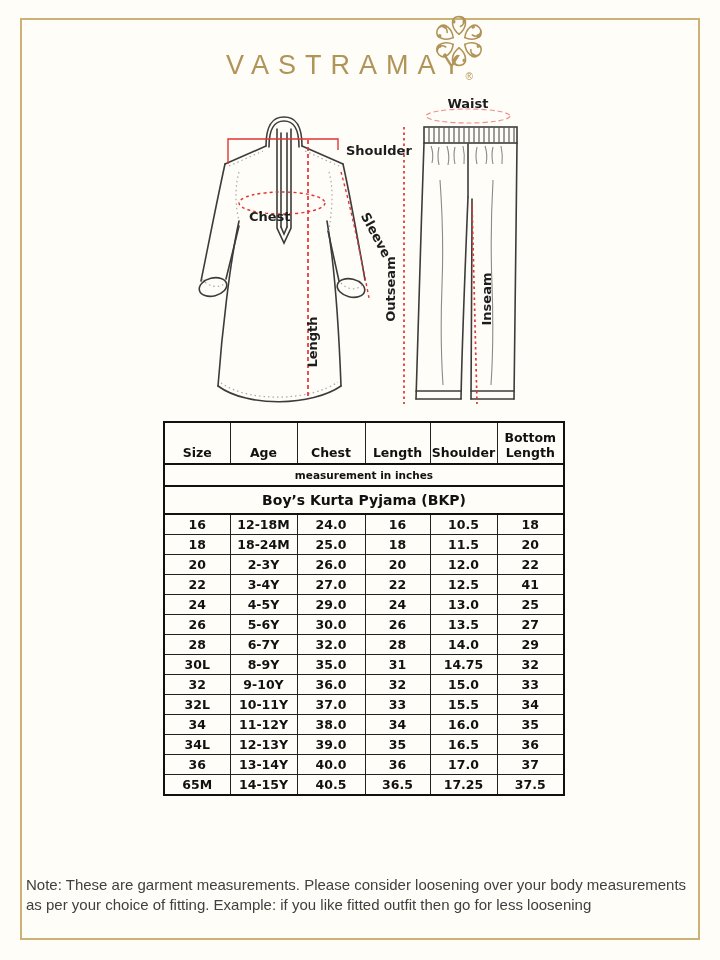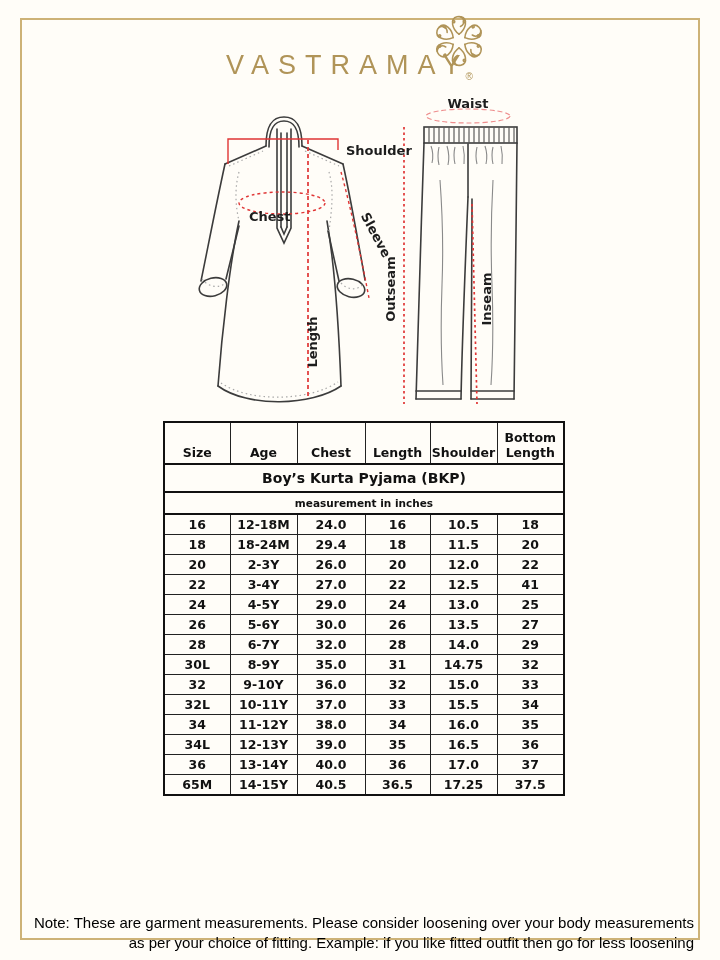--- a/index.html
+++ b/index.html
@@ -45,23 +45,23 @@
   }
   .size-table thead th{
     font-size:12.5px;font-weight:700;height:37px;vertical-align:bottom;
     padding-bottom:3px;line-height:1.15;border-bottom:2px solid #111;
   }
   .size-table tbody td{
     font-size:12.5px;font-weight:700;height:19px;line-height:19px;
   }
   
   .note{
-    position:absolute;left:26px;top:913px;width:668px;
+    position:absolute;left:26px;top:875px;width:668px;
     font-family:"Liberation Sans",sans-serif;
-    font-size:15px;color:#000000;text-align:right;line-height:1.3;
+    font-size:15px;color:#404040;text-align:left;line-height:1.3;
   }
 </style>
 </head>
 <body>
 
 <div class="page">
 
   <div class="frame"></div>
 
   <div class="brand"><span>VASTRAMAY</span><span class="reg">®</span></div>
@@ -168,24 +168,24 @@
     <colgroup>
       <col style="width:66px">
         <col style="width:67px">
         <col style="width:68px">
       <col style="width:65px">
         <col style="width:67px">
         <col style="width:67px">
     </colgroup>
     <tbody>
       <tr>
-        <td class="title-cell" colspan="6">Boy’s Kurta Pyjama (BKP)</td>
+        <td class="sub-cell" colspan="6">measurement in inches</td>
       </tr>
       <tr>
-        <td class="sub-cell" colspan="6">measurement in inches</td>
+        <td class="title-cell" colspan="6">Boy’s Kurta Pyjama (BKP)</td>
       </tr>
     </tbody>
     <thead>
       <tr>
         <th>Size</th>
         <th>Age</th>
         <th>Chest</th>
         <th>Length</th>
         <th>Shoulder</th>
         <th>Bottom Length</th>
@@ -196,21 +196,21 @@
           <td>16</td>
           <td>12-18M</td>
           <td>24.0</td>
           <td>16</td>
           <td>10.5</td>
           <td>18</td>
         </tr>
         <tr>
           <td>18</td>
           <td>18-24M</td>
-          <td>29.4</td>
+          <td>25.0</td>
           <td>18</td>
           <td>11.5</td>
           <td>20</td>
         </tr>
         <tr>
           <td>20</td>
           <td>2-3Y</td>
           <td>26.0</td>
           <td>20</td>
           <td>12.0</td>

